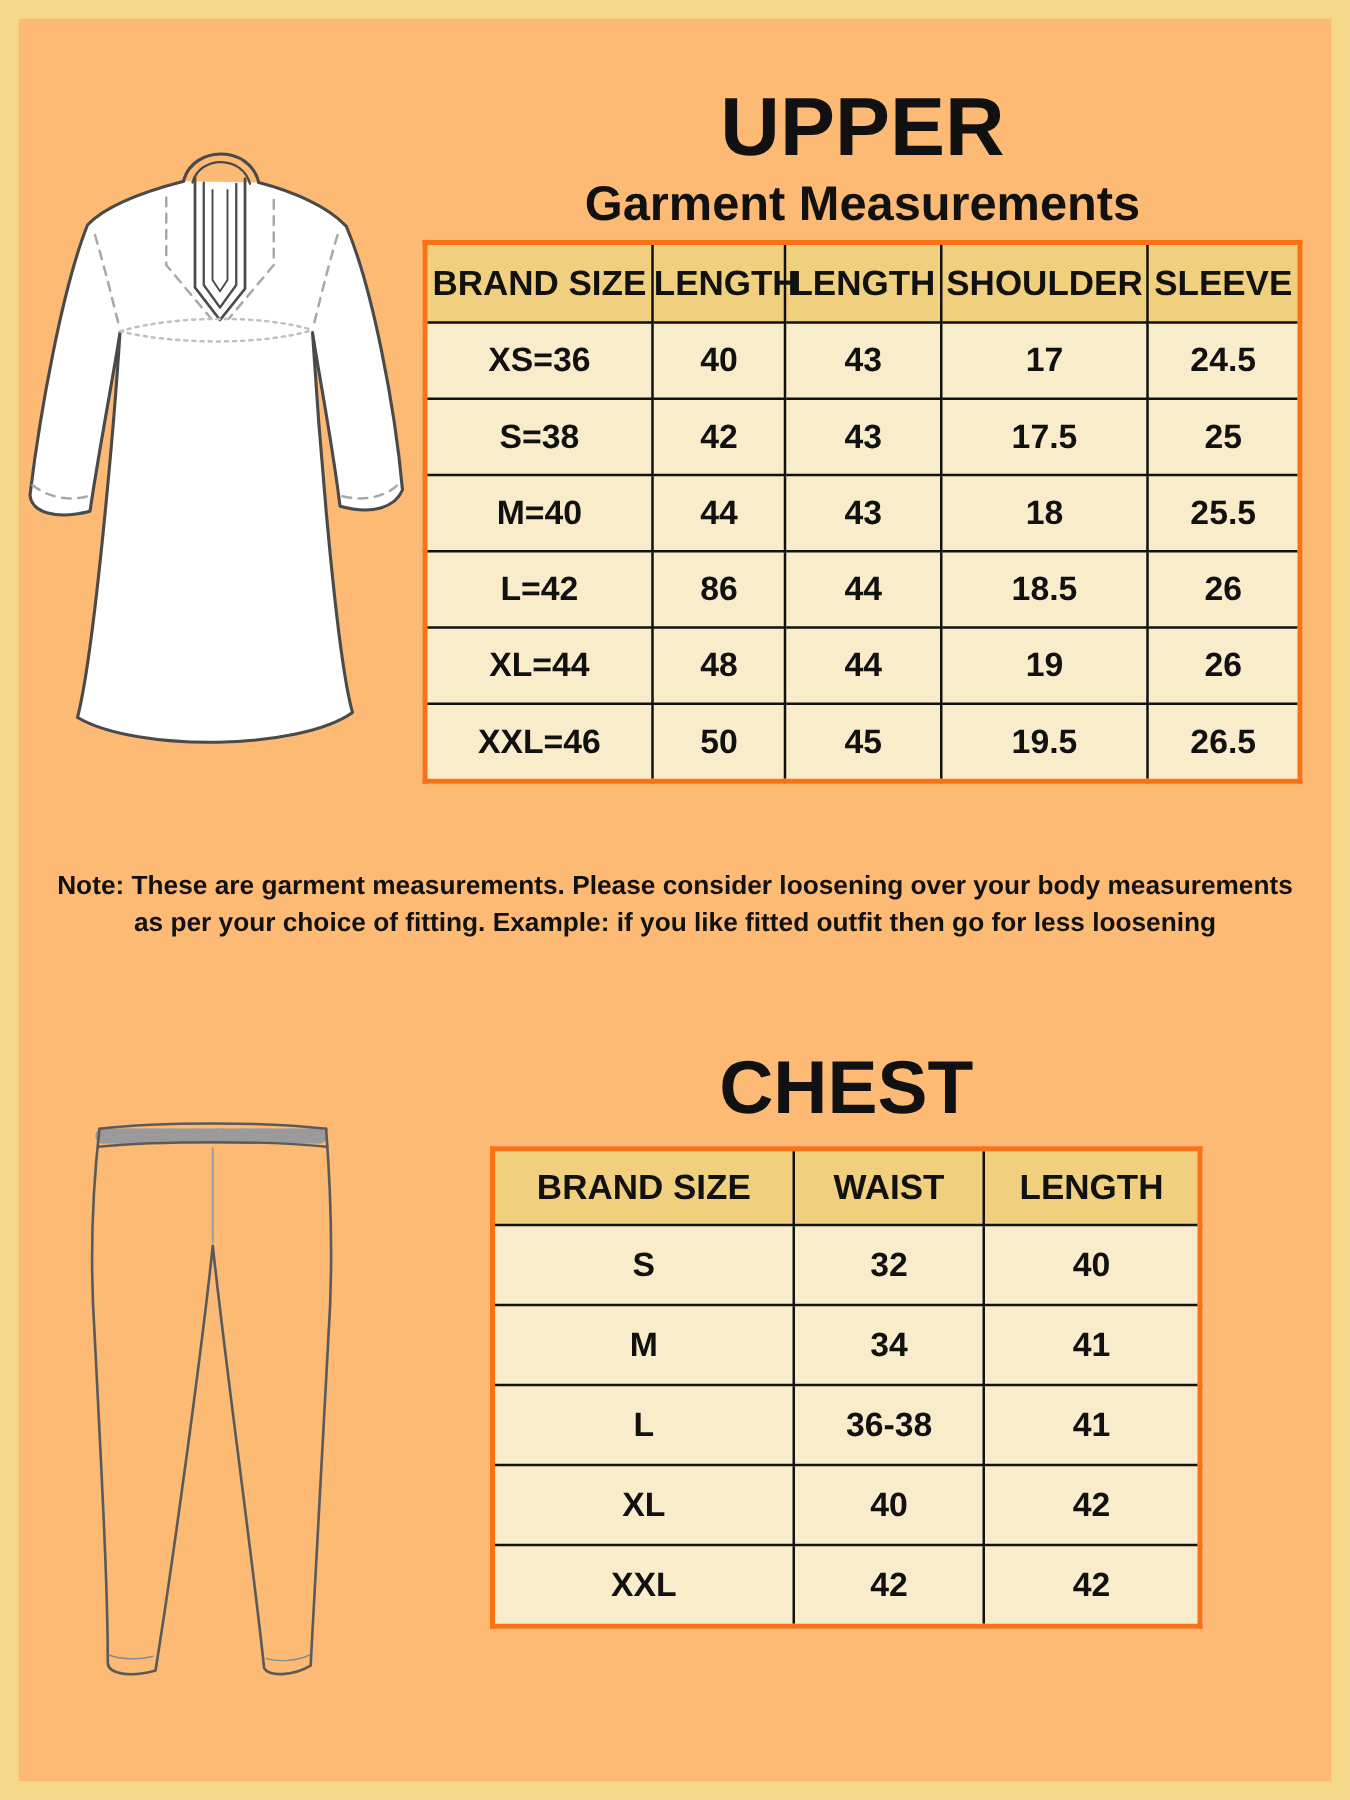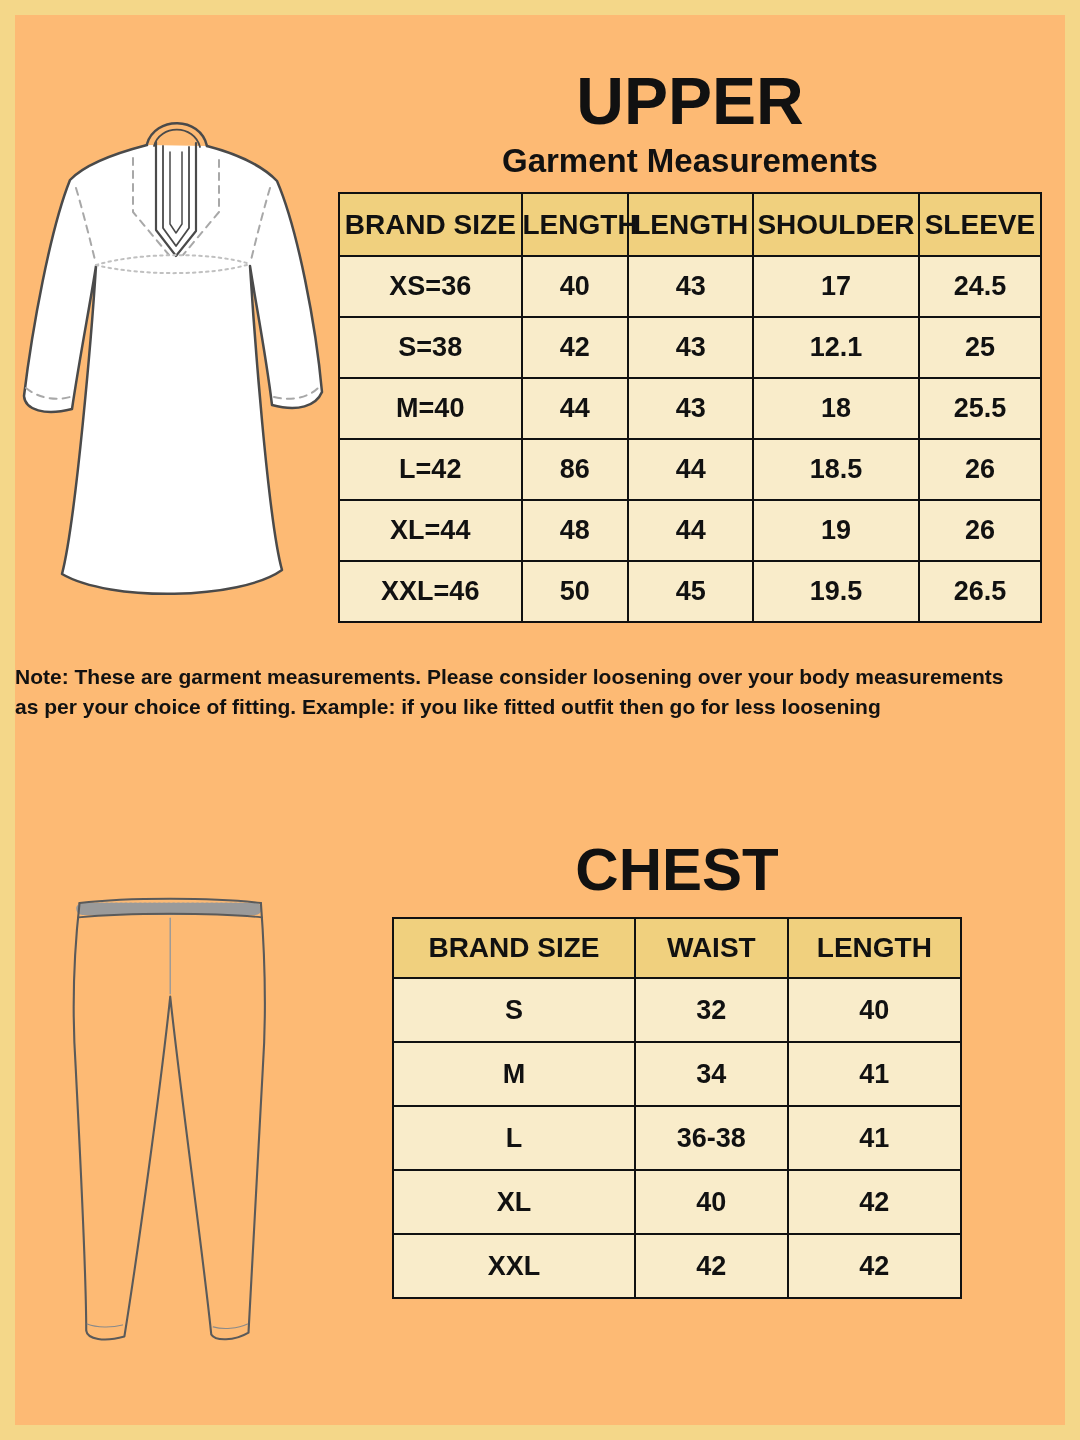--- a/index.html
+++ b/index.html
@@ -19,55 +19,56 @@
   }
   .abs{position:absolute;}
   .title{
     font-weight:bold;
     text-align:center;
     color:#111;
     letter-spacing:0px;
     line-height:1;
   }
   .upper-title{left:338px;top:68px;width:704px;font-size:66px;}
-  .upper-subtitle{left:338px;top:142px;width:704px;font-size:33px;font-weight:bold;text-align:center;}
+  .upper-subtitle{left:338px;top:142px;width:704px;font-size:39px;font-weight:bold;text-align:center;}
   .lowers-title{left:392px;top:840px;width:570px;font-size:60px;}
 
   table.size-table{
     border-collapse:collapse;
     table-layout:fixed;
     position:absolute;
     background:#f9ecca;
   }
   table.size-table th, table.size-table td{
     border:2px solid #111;
     text-align:center;
     vertical-align:middle;
     font-weight:bold;
     color:#111;
     padding:0;
   }
-  table.size-table{border:1px solid #f97316;}
+  table.size-table{border:4px solid #f97316;}
   table.size-table th{
     background:#f0d07e;
     font-size:28px;
   }
   table.size-table td{
     background:#f9ecca;
     font-size:27px;
   }
   #upper-table{left:338px;top:192px;width:704px;}
   #upper-table th{height:61px;}
   #upper-table td{height:59px;}
   #lowers-table{left:392px;top:917px;width:570px;}
   #lowers-table th{height:58px;}
   #lowers-table td{height:62px;}
 
   .note{
-    left:15px;top:662px;width:1050px;
+    left:15px;top:694px;width:1050px;
+    text-align:center;
     font-size:21px;
     font-weight:bold;
     line-height:30px;
     color:#111;
   }
   .illus{display:block;}
 </style>
 </head>
 <body>
 
@@ -122,21 +123,21 @@
         <td>XS=36</td>
         <td>40</td>
         <td>43</td>
         <td>17</td>
         <td>24.5</td>
       </tr>
       <tr>
         <td>S=38</td>
         <td>42</td>
         <td>43</td>
-        <td>12.1</td>
+        <td>17.5</td>
         <td>25</td>
       </tr>
       <tr>
         <td>M=40</td>
         <td>44</td>
         <td>43</td>
         <td>18</td>
         <td>25.5</td>
       </tr>
       <tr>

